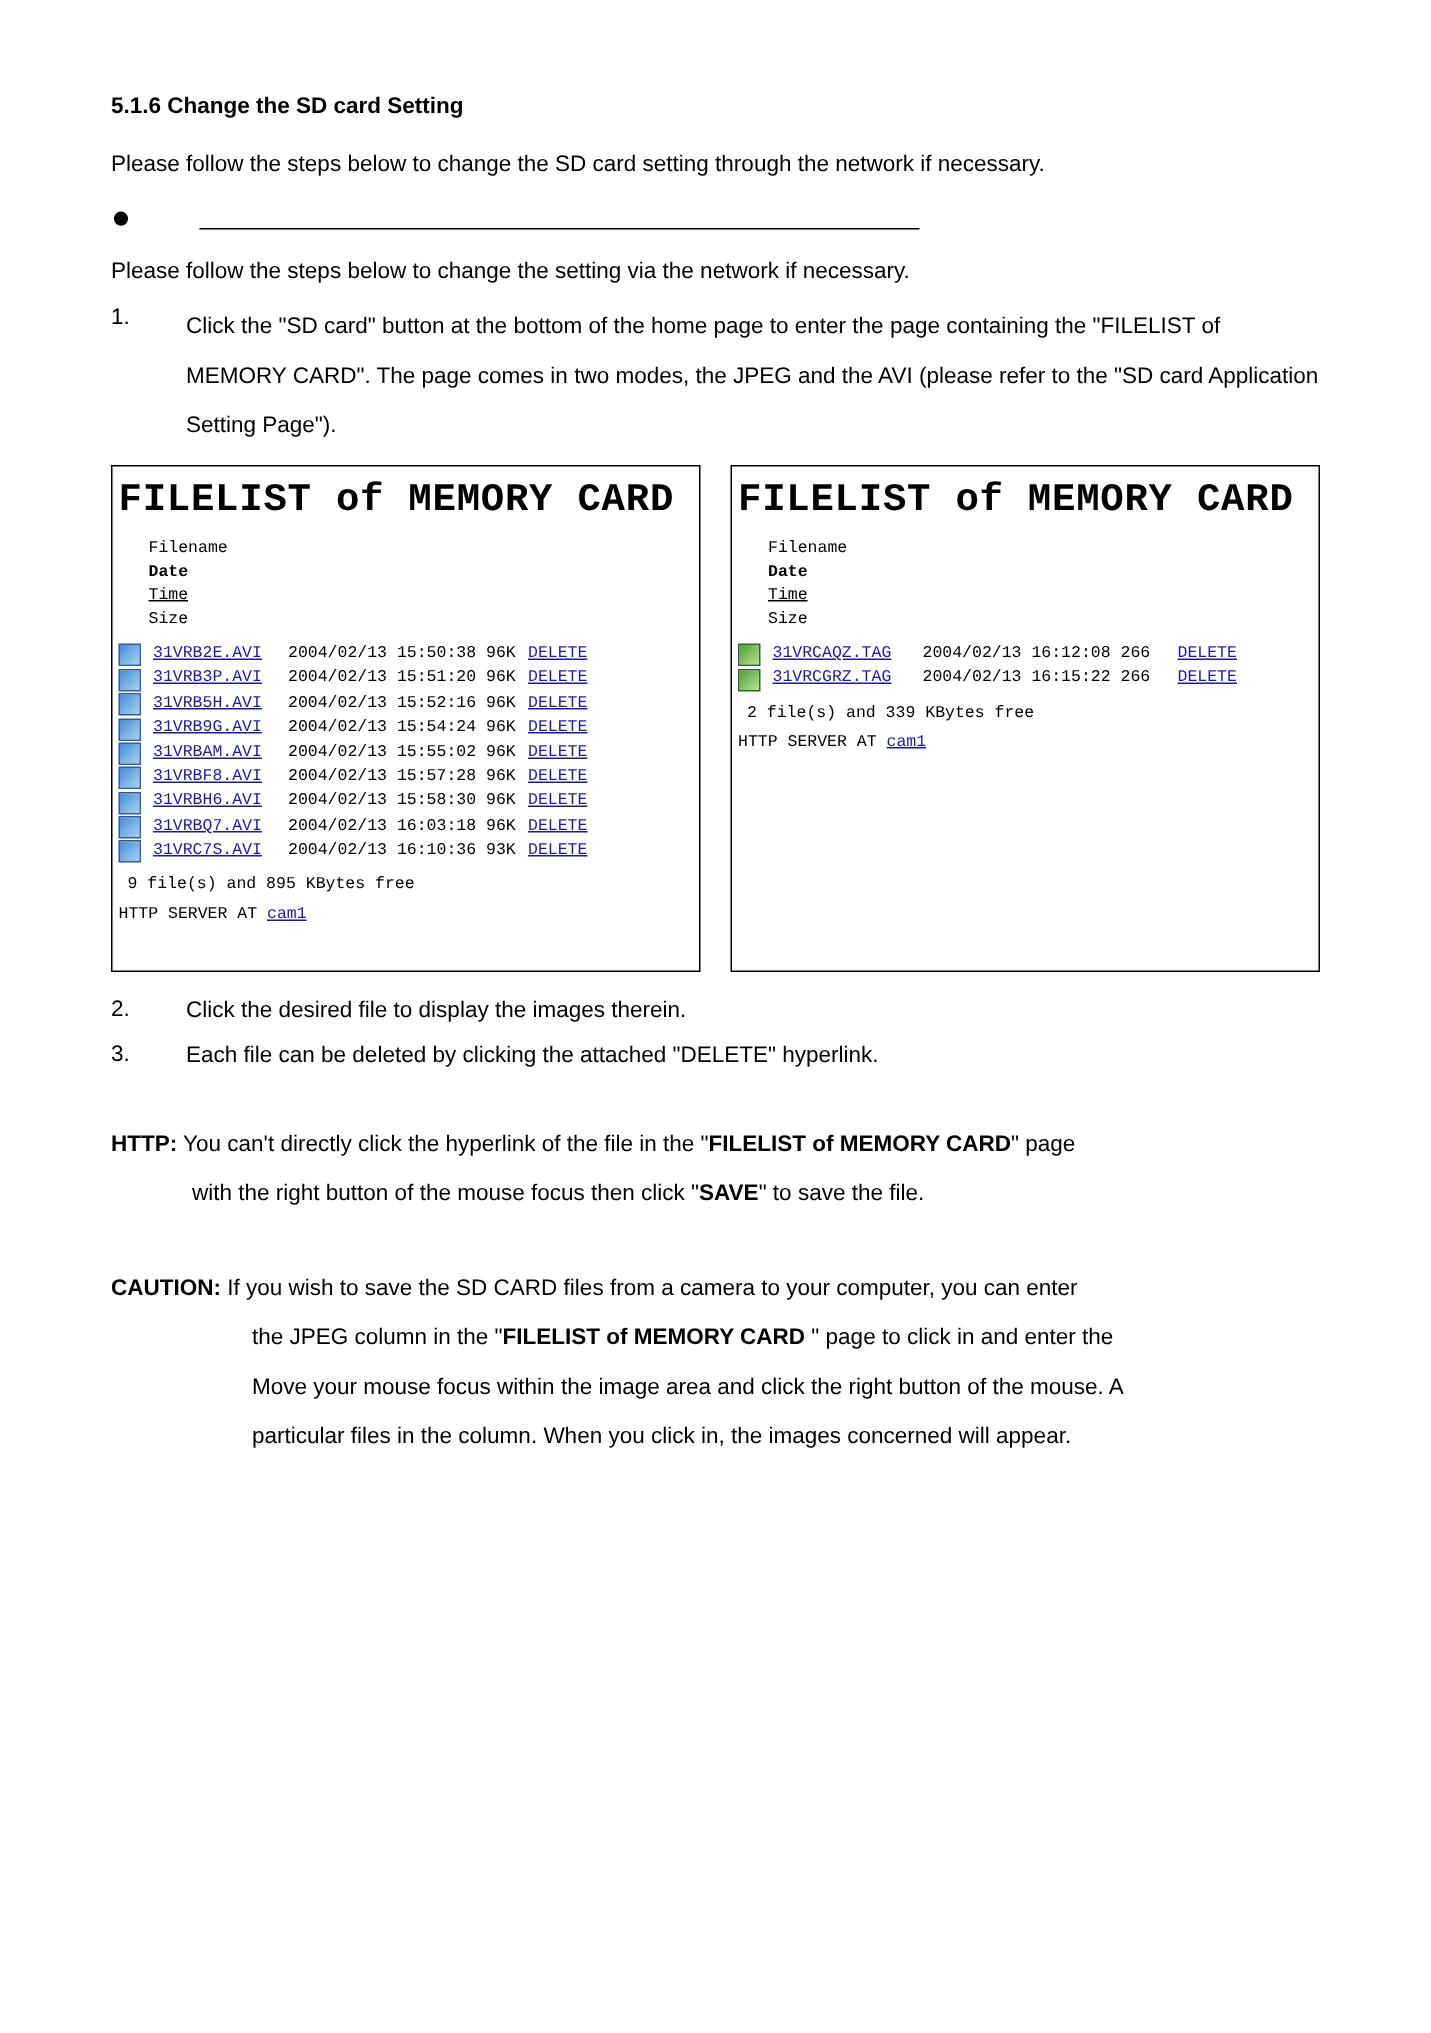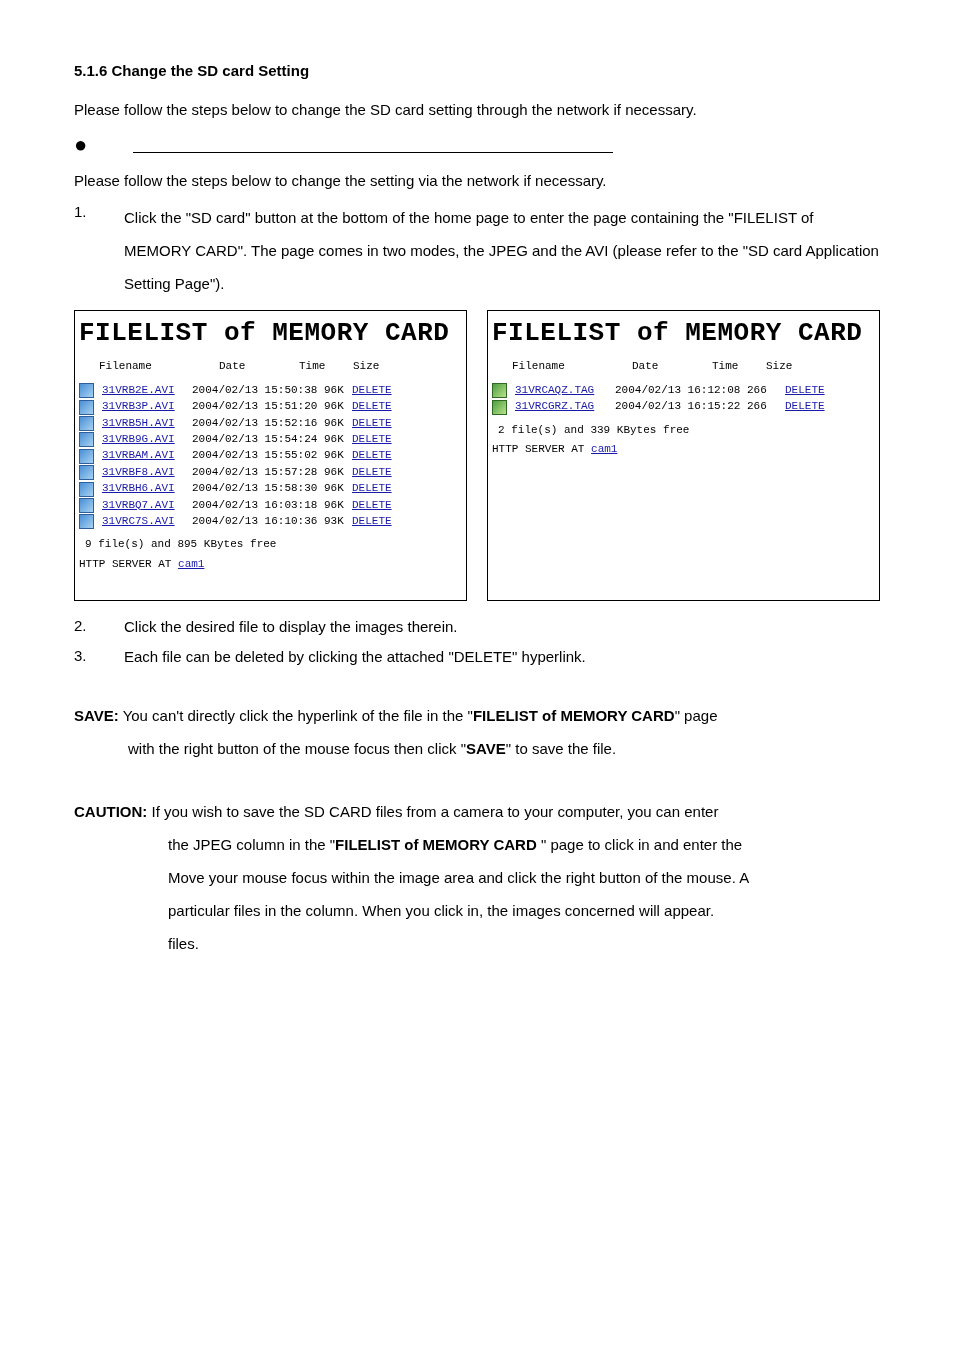--- a/index.html
+++ b/index.html
@@ -59,25 +59,26 @@
     font-family: "Courier New", monospace;
     font-size: 26px;
     font-weight: bold;
     letter-spacing: 0.5px;
     margin: 0 0 4px 0;
     white-space: nowrap;
   }
   .panel .hdr {
     display: flex;
     padding: 4px 0 8px 20px;
+    flex-direction: column;
   }
   .panel .hdr span { display: inline-block; }
   .hdr-fn { width: 120px; }
-  .hdr-dt { width: 80px; }
-  .hdr-tm { width: 54px; }
+  .hdr-dt { width: 80px; font-weight: bold; }
+  .hdr-tm { width: 54px; text-decoration: underline; }
   .hdr-sz { width: 40px; }
   .file-row {
     display: flex;
     align-items: flex-end;
     margin-bottom: 1px;
     white-space: nowrap;
   }
   .file-icon {
     width: 13px;
     height: 13px;
@@ -252,30 +253,29 @@
     <div class="txt" style="line-height:1.6;">Click the desired file to display the images therein.</div>
   </div>
   <div class="numitem" style="margin-top:6px;">
     <div class="num">3.</div>
     <div class="txt" style="line-height:1.6;">Each file can be deleted by clicking the attached "DELETE" hyperlink.</div>
   </div>
 </div>
 
 <div class="note-block">
   <div class="lead-line">
-    <b>SAVE:</b><span> You can't directly click the hyperlink of the file in the "</span><b>FILELIST of MEMORY CARD</b><span>" page</span>
+    <b>HTTP:</b><span> You can't directly click the hyperlink of the file in the "</span><b>FILELIST of MEMORY CARD</b><span>" page</span>
   </div>
   <div class="indent">
     <span>with the right button of the mouse focus then click "</span><b>SAVE</b><span>" to save the file.</span>
   </div>
 </div>
 
 <div class="caution-block">
   <div class="lead-line">
     <b>CAUTION:</b><span> If you wish to save the SD CARD files from a camera to your computer, you can enter</span>
   </div>
   <div class="indent">
     <span>the JPEG column in the "</span><b>FILELIST of MEMORY CARD </b><span>" page to click in and enter the</span>
   </div>
   <div class="indent">Move your mouse focus within the image area and click the right button of the mouse. A</div>
   <div class="indent">particular files in the column. When you click in, the images concerned will appear.</div>
-  <div class="indent">files.</div>
 </div>
 
 </body></html>

